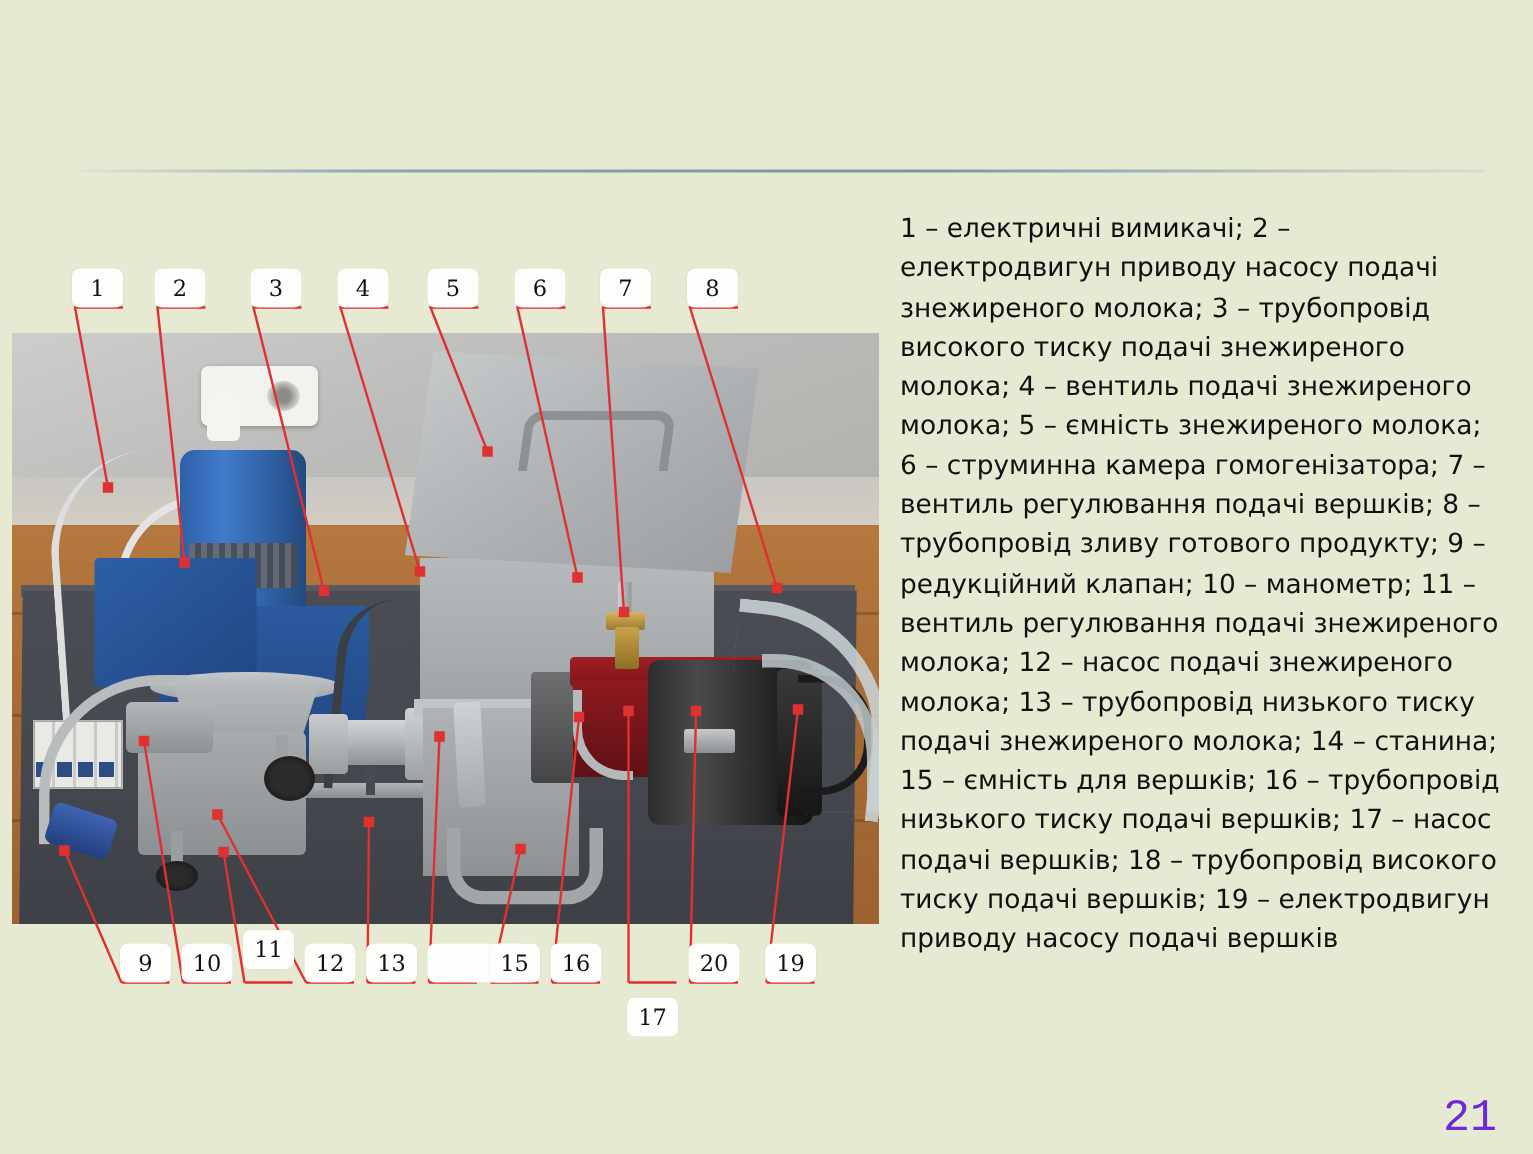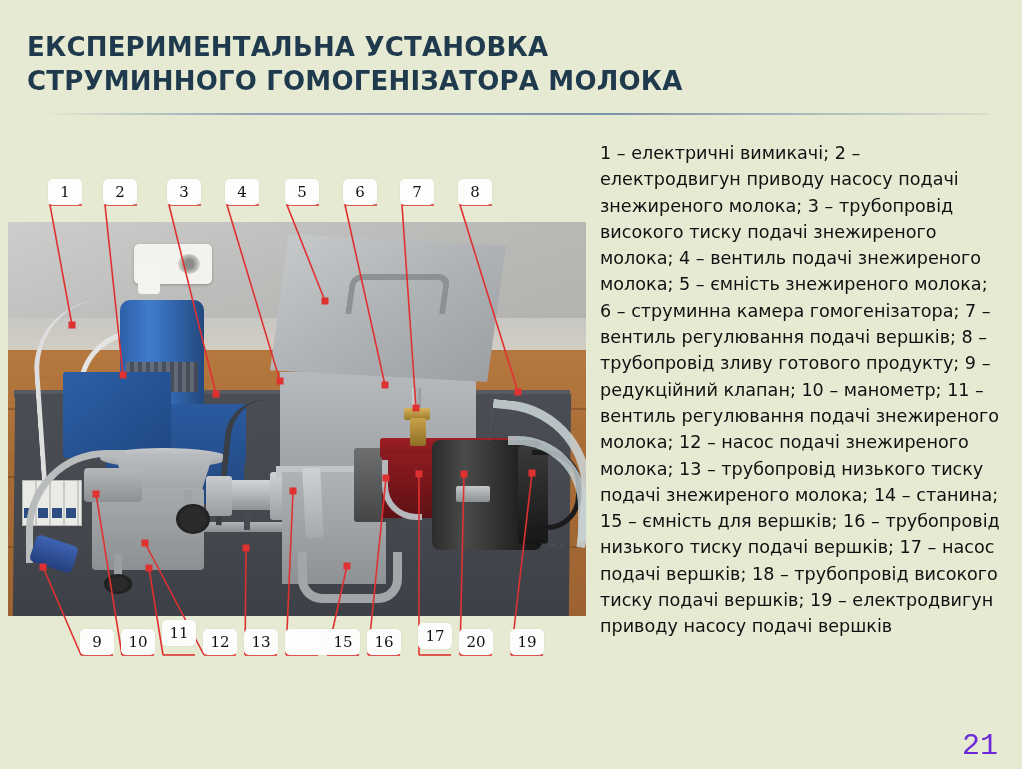--- a/index.html
+++ b/index.html
@@ -341,21 +341,20 @@
     font-family: Liberation Mono, monospace;
     font-size: 30px;
     color: #6d28d9;
   }
 </style>
 </head>
 <body>
 
 <div class="slide">
 
-  <div class="title">ЕКСПЕРИМЕНТАЛЬНА УСТАНОВКА СТРУМИННОГО ГОМОГЕНІЗАТОРА МОЛОКА</div>
   <div class="title-rule"></div>
 
   <div class="photo">
     <div class="ph-wall"></div>
     <div class="ph-wall2"></div>
     <div class="ph-table">
       <div class="ph-table-seam" style="top:58px"></div>
       <div class="ph-table-seam" style="top:126px"></div>
       <div class="ph-table-seam" style="top:196px"></div>
     </div>
@@ -482,21 +481,21 @@
       <div class="lbl" style="left: 400px; top: 179px;">7</div>
       <div class="lbl" style="left: 458px; top: 179px;">8</div>
       <div class="lbl" style="left: 80px; top: 629px;">9</div>
       <div class="lbl" style="left: 121px; top: 629px;">10</div>
       <div class="lbl" style="left: 162px; top: 620px;">11</div>
       <div class="lbl" style="left: 203px; top: 629px; text-align: right;">12</div>
       <div class="lbl" style="left: 244px; top: 629px; text-align: center;">13</div>
       <div class="lbl" style="left: 285px; top: 629px; padding-left: 32px;">14</div>
       <div class="lbl" style="left: 326px; top: 629px;">15</div>
       <div class="lbl" style="left: 367px; top: 629px;">16</div>
-      <div class="lbl" style="left: 418px; top: 623px; text-align: right;">17</div>
+      <div class="lbl" style="left: 418px; top: 665px; text-align: right;">17</div>
       <div class="lbl" style="left: 459px; top: 629px;">20</div>
       <div class="lbl" style="left: 510px; top: 629px;">19</div>
     </div>
 
   <div class="legend">1 – електричні вимикачі; 2 – електродвигун приводу насосу подачі знежиреного молока; 3 – трубопровід високого тиску подачі знежиреного молока; 4 – вентиль подачі знежиреного молока; 5 – ємність знежиреного молока; 6 – струминна камера гомогенізатора; 7 – вентиль регулювання подачі вершків; 8 – трубопровід зливу готового продукту; 9 – редукційний клапан; 10 – манометр; 11 – вентиль регулювання подачі знежиреного молока; 12 – насос подачі знежиреного молока; 13 – трубопровід низького тиску подачі знежиреного молока; 14 – станина; 15 – ємність для вершків; 16 – трубопровід низького тиску подачі вершків; 17 – насос подачі вершків; 18 – трубопровід високого тиску подачі вершків; 19 – електродвигун приводу насосу подачі вершків</div>
 
   <div class="pagenum">21</div>
 
 </div>
 

